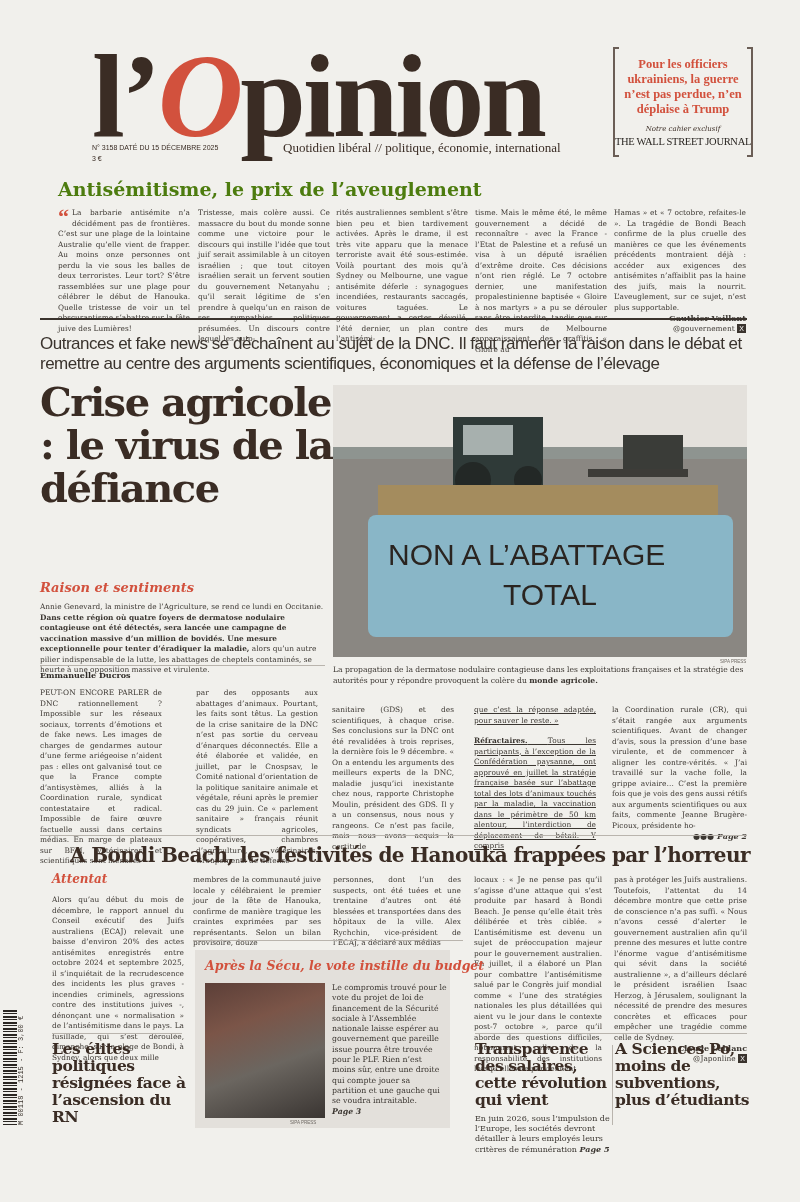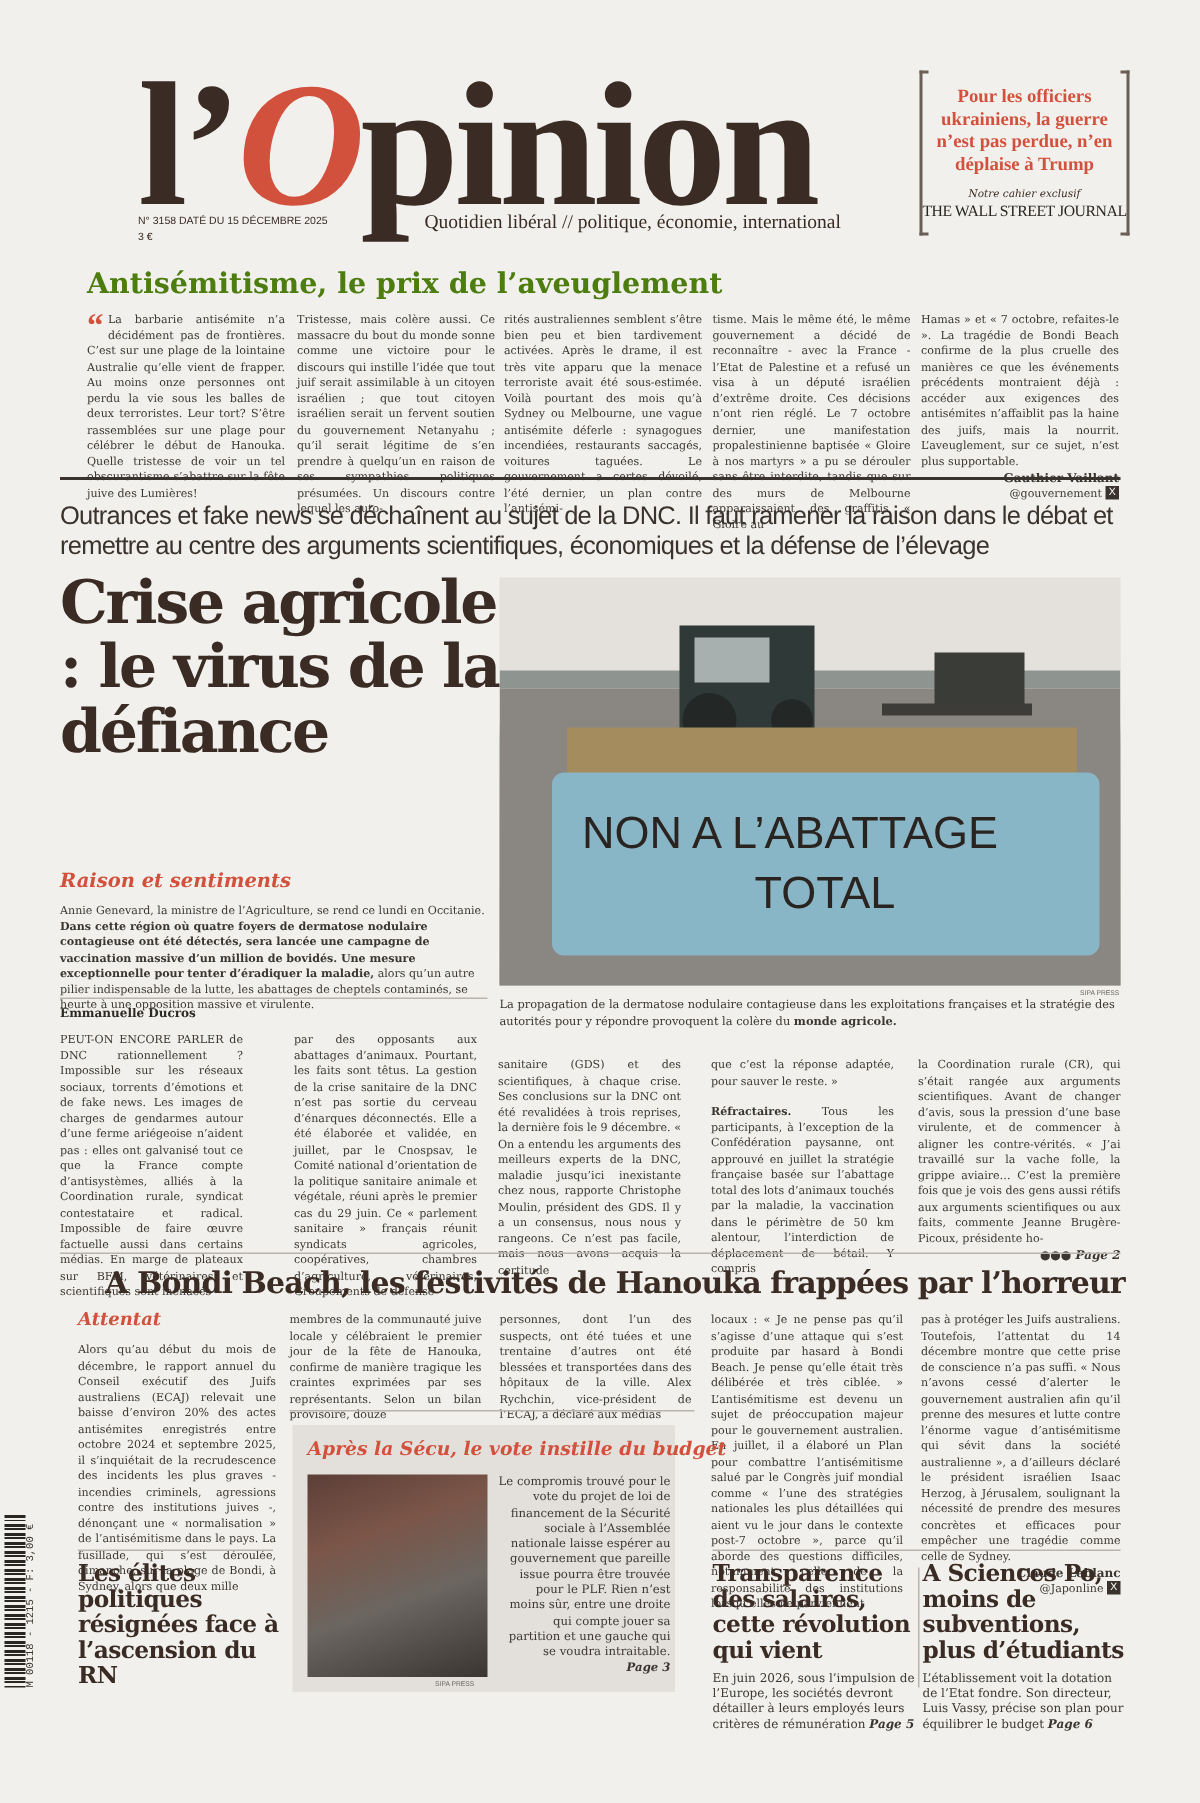--- a/index.html
+++ b/index.html
@@ -39,21 +39,21 @@
   .section-red { font-family: "DejaVu Serif", serif; font-style: italic; font-weight: bold; color: #d2513d; }
   .chapo { left: 40px; top: 602px; width: 285px; font-size: 7.4px; line-height: 10.5px; color: #3b3631; }
   .caption { left: 333px; top: 665px; width: 414px; font-size: 7.6px; line-height: 10.5px; color: #3b3631; }
   .byline { left: 40px; top: 670px; font-size: 8px; font-weight: bold; }
 
   
   .bondi-title { left: 40px; top: 843px; font-family: "DejaVu Serif", serif; font-weight: bold; font-size: 20px; letter-spacing: -0.6px; color: #3a2c24; margin-left: 30px; }
   .secu-box { left: 195px; top: 950px; width: 255px; height: 178px; background: #e3e0db; }
   .secu-title { left: 205px; top: 958px; font-size: 12.5px; }
   .secu-photo { left: 205px; top: 983px; width: 120px; height: 135px; background: linear-gradient(160deg, #5c3f38 0%, #7b5548 30%, #6b6660 60%, #3a3532 100%); }
-  .secu-text { left: 332px; top: 983px; width: 115px; font-size: 7.8px; line-height: 10.3px; color: #3b3631; text-align: right; }
+  .secu-text { left: 332px; top: 983px; width: 115px; font-size: 7.8px; line-height: 10.3px; color: #3b3631; }
 
   .brief-title { font-family: "DejaVu Serif", serif; font-weight: bold; font-size: 15.5px; line-height: 17px; color: #3a2c24; letter-spacing: -0.4px; }
   .brief-text { font-size: 8px; line-height: 10px; color: #3b3631; margin-top: 6px; }
   .pref { font-weight: bold; font-style: italic; }
 
   .barcode { left: 3px; top: 1010px; width: 14px; height: 115px; background: repeating-linear-gradient(180deg, #2a2622 0 2px, #f1f0ec 2px 3px, #2a2622 3px 4px, #f1f0ec 4px 6px); }
   .barcode-text { left: 17px; top: 1010px; width: 10px; height: 115px; writing-mode: vertical-rl; transform: rotate(180deg); font-family: "Liberation Mono", monospace; font-size: 7px; color: #3a332d; }
 </style>
 </head>
 <body>
@@ -122,21 +122,21 @@
   <div class="abs caption">
     <span>La propagation de la dermatose nodulaire contagieuse dans les exploitations françaises et la stratégie des autorités pour y répondre provoquent la colère du </span><b>monde agricole.</b>
   </div>
   <div class="abs rule-thin" style="left:40px;top:665px;width:285px;"></div>
   <div class="abs byline">Emmanuelle Ducros</div>
 
   <div class="cols">
     <div class="col" style="left:40px;top:688px;width:122px;">PEUT-ON ENCORE PARLER de DNC rationnellement ? Impossible sur les réseaux sociaux, torrents d’émotions et de fake news. Les images de charges de gendarmes autour d’une ferme ariégeoise n’aident pas : elles ont galvanisé tout ce que la France compte d’antisystèmes, alliés à la Coordination rurale, syndicat contestataire et radical. Impossible de faire œuvre factuelle aussi dans certains médias. En marge de plateaux sur BFM, vétérinaires et scientifiques sont menacés</div>
     <div class="col" style="left:196px;top:688px;width:122px;">par des opposants aux abattages d’animaux. Pourtant, les faits sont têtus. La gestion de la crise sanitaire de la DNC n’est pas sortie du cerveau d’énarques déconnectés. Elle a été élaborée et validée, en juillet, par le Cnospsav, le Comité national d’orientation de la politique sanitaire animale et végétale, réuni après le premier cas du 29 juin. Ce « parlement sanitaire » français réunit syndicats agricoles, coopératives, chambres d’agriculture, vétérinaires, Groupements de défense</div>
     <div class="col" style="left:332px;top:705px;width:122px;">sanitaire (GDS) et des scientifiques, à chaque crise. Ses conclusions sur la DNC ont été revalidées à trois reprises, la dernière fois le 9 décembre. « On a entendu les arguments des meilleurs experts de la DNC, maladie jusqu’ici inexistante chez nous, rapporte Christophe Moulin, président des GDS. Il y a un consensus, nous nous y rangeons. Ce n’est pas facile, mais nous avons acquis la certitude</div>
-    <div class="col" style="left:474px;top:705px;width:122px;">
+    <div class="col" style="left:474px;top:705px;width:122px;text-decoration:underline;">
       <div>que c’est la réponse adaptée, pour sauver le reste. »</div>
       <div style="margin-top:10px;"><b>Réfractaires.</b> <span>Tous les participants, à l’exception de la Confédération paysanne, ont approuvé en juillet la stratégie française basée sur l’abattage total des lots d’animaux touchés par la maladie, la vaccination dans le périmètre de 50 km alentour, l’interdiction de déplacement de bétail. Y compris</span></div>
     </div>
     <div class="col" style="left:612px;top:705px;width:135px;">
       <div>la Coordination rurale (CR), qui s’était rangée aux arguments scientifiques. Avant de changer d’avis, sous la pression d’une base virulente, et de commencer à aligner les contre-vérités. « J’ai travaillé sur la vache folle, la grippe aviaire… C’est la première fois que je vois des gens aussi rétifs aux arguments scientifiques ou aux faits, commente Jeanne Brugère-Picoux, présidente ho-</div>
       <div class="sig pref">●●● Page 2</div>
     </div>
   </div>
   <div class="abs rule-thin" style="left:40px;top:835px;width:707px;"></div>
 
@@ -170,18 +170,17 @@
   </div>
 
   <div class="abs rule-thin" style="left:475px;top:1033px;width:272px;"></div>
   <div class="abs" style="left:475px;top:1040px;width:135px;">
     <div class="brief-title">Transparence des salaires, cette révolution qui vient</div>
     <div class="brief-text"><span>En juin 2026, sous l’impulsion de l’Europe, les sociétés devront détailler à leurs employés leurs critères de rémunération </span><span class="pref">Page 5</span></div>
   </div>
   <div class="abs" style="left:612px;top:1045px;width:1px;height:80px;background:#b9b4ad;"></div>
   <div class="abs" style="left:615px;top:1040px;width:135px;">
     <div class="brief-title">A Sciences Po, moins de subventions, plus d’étudiants</div>
-    <div class="brief-text"><span>L’établissement voit la dotation de l’Etat fondre. Son directeur, Luis Vassy, précise son plan pour équilibrer le budget </span><span class="pref">Page 6</span></div>
   </div>
 
   <div class="abs barcode"></div>
   <div class="abs barcode-text">M 00118 - 1215 - F: 3,00 €</div>
 </div>
 
 </body></html>

